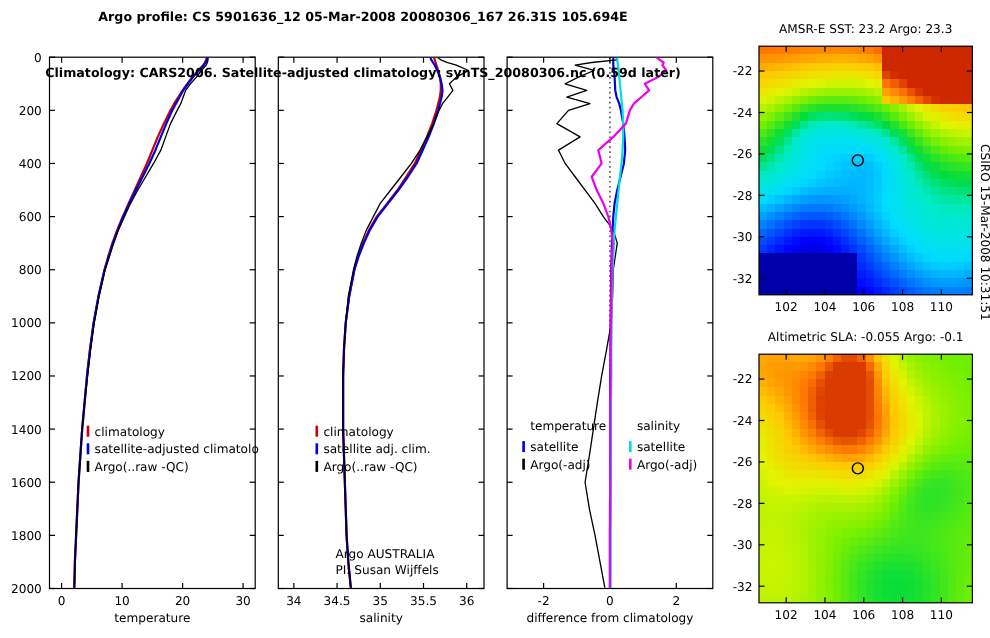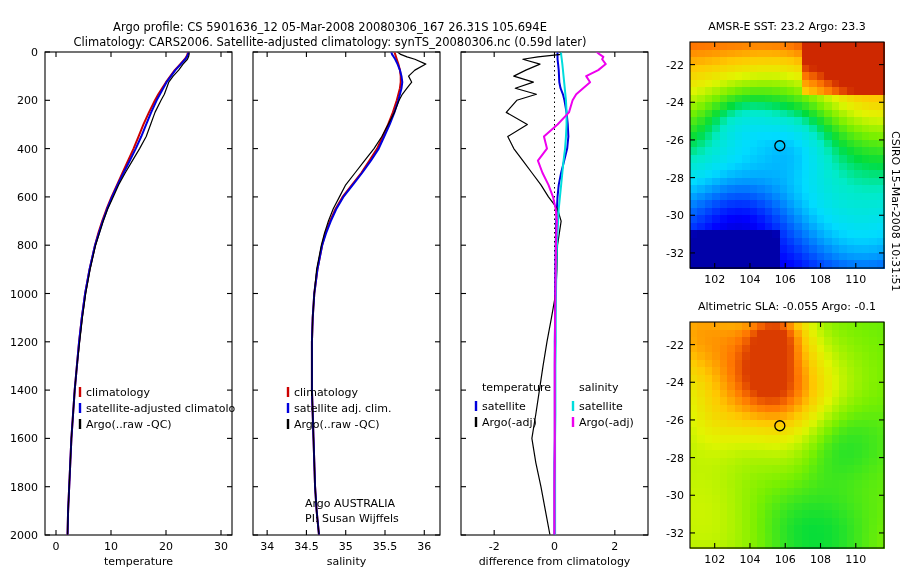--- a/index.html
+++ b/index.html
@@ -12,23 +12,23 @@
     position: relative;
   }
   #fig { position: absolute; left: 0; top: 0; width: 900px; height: 580px; }
   .ttl {
     position: absolute;
     text-align: center;
     font-size: 11.5px;
     color: #000;
     white-space: nowrap;
   }
-  #title-block { left: 0; top: 20px; width: 660px; }
+  #title-block { left: 0; top: 8px; width: 660px; font-weight: bold; }
   #title-line1 { display: block; line-height: 15px; }
-  #title-line2 { display: block; line-height: 15px; }
+  #title-line2 { display: block; line-height: 15px; margin-top: 36px; }
   .axlabel { font-size: 11px; fill: #000; }
   .ticktext { font-size: 11px; fill: #000; font-family: "DejaVu Sans", "Liberation Sans", sans-serif; }
   .legtext { font-size: 11px; fill: #000; font-family: "DejaVu Sans", "Liberation Sans", sans-serif; }
   #stamp {
     position: absolute;
     right: -2px; top: 305px;
     width: 240px;
     transform: rotate(90deg);
     transform-origin: right top;
     font-size: 11px;

